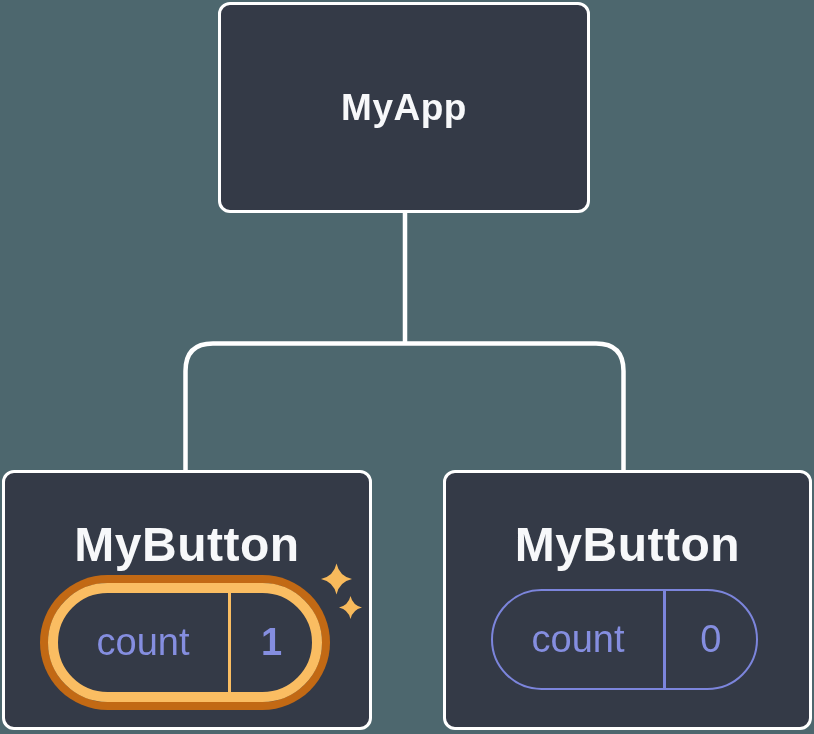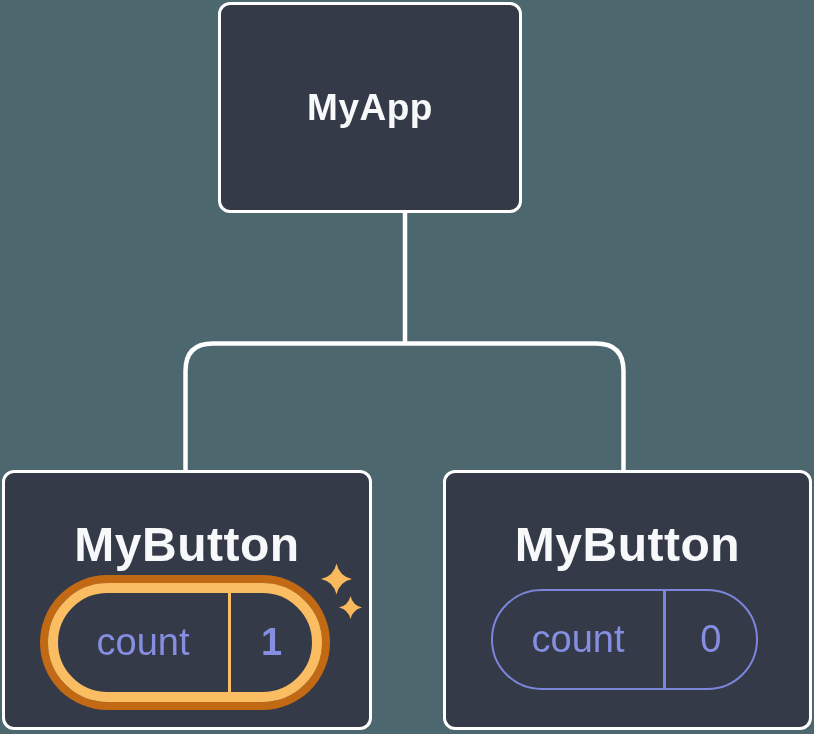--- a/index.html
+++ b/index.html
@@ -12,21 +12,21 @@
   .connectors path {
     stroke:var(--connector, #FFFFFF); stroke-width:4.5; fill:none;
   }
   .node {
     position:absolute; box-sizing:border-box;
     background:var(--node-fill, #343A47);
     border:3px solid var(--node-border, #FFFFFF);
     border-radius:12px;
   }
   .node-root {
-    left:218px; top:2px; width:304px; height:211px;
+    left:218px; top:2px; width:372px; height:211px;
     display:flex; align-items:center; justify-content:center;
   }
   .root-label {
     color:var(--node-text, #F7F8FA); font-size:37px; font-weight:600; letter-spacing:0.5px;
   }
   .node-child { top:470px; height:260px; }
   .node-left  { left:2px;   width:370px; }
   .node-right { left:443px; width:369px; }
   .child-label {
     position:absolute; top:44px; left:0; right:0; text-align:center;

